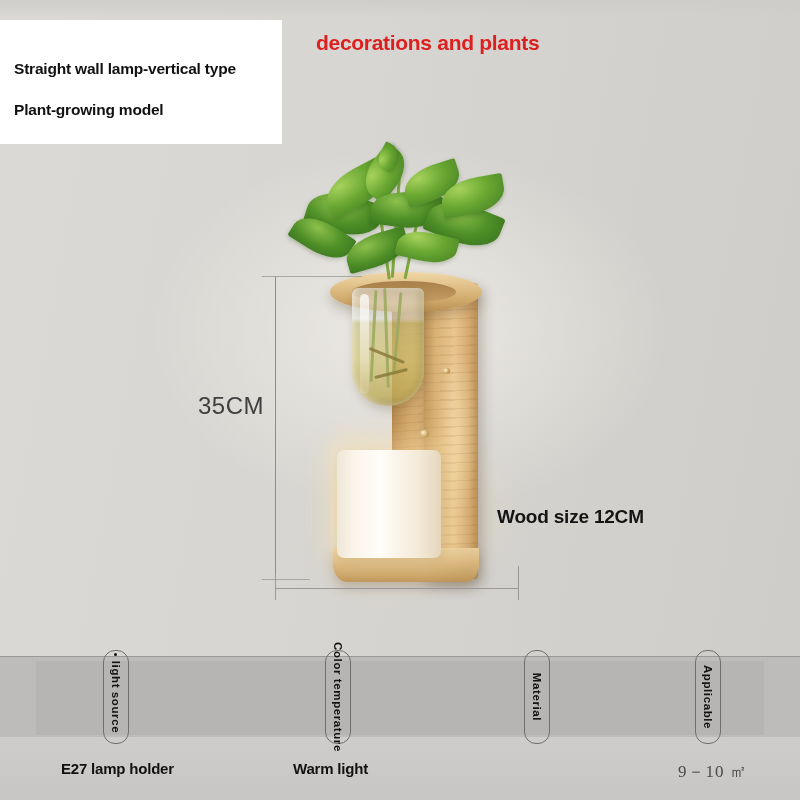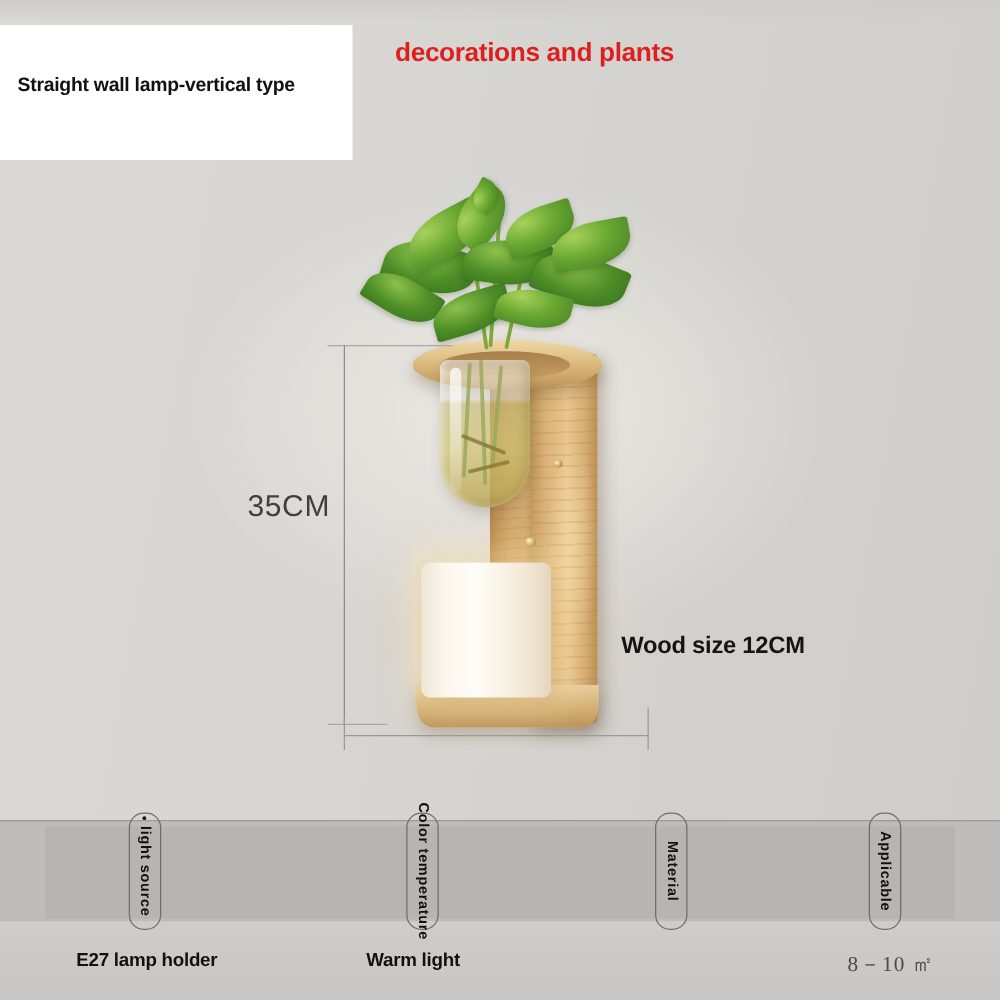--- a/index.html
+++ b/index.html
@@ -22,21 +22,21 @@
     background:radial-gradient(ellipse 190px 140px at 60px 110px, rgba(255,226,176,.38) 0%, rgba(255,226,176,0) 70%);
     pointer-events:none;
   }
   .topstrip{
     position:absolute;left:0;top:0;width:800px;height:18px;
     background:linear-gradient(180deg,#cfcdc9 0%, rgba(207,205,201,0) 100%);
   }
 
   
   .titlecard{
-    position:absolute;left:0;top:20px;width:282px;height:108px;
+    position:absolute;left:0;top:20px;width:282px;height:124px;
     background:#ffffff;
   }
   .titlecard .ln{
     position:absolute;left:14px;font-weight:bold;color:#111;
     font-size:15.5px;letter-spacing:-.2px;white-space:nowrap;
   }
   .titlecard .ln1{top:40px;}
   .titlecard .ln2{top:81px;}
 
   .rednote{
@@ -272,20 +272,21 @@
   <div class="dim-v-label">35CM</div>
 
   <div class="dim-h"></div>
   <div class="dim-h-l"></div>
   <div class="dim-h-r"></div>
 
   <div class="glass-label">Wood size 12CM</div>
 
   <div class="titlecard">
     <div class="ln ln1">Straight wall lamp-vertical type</div>
+    <div class="ln ln2">Plant-growing model</div>
   </div>
 
   <div class="rednote">
     <div>decorations and plants</div>
   </div>
 
   <div class="specbar"></div>
   <div class="specbar-shadow"></div>
   <div class="specfoot"></div>
 
@@ -301,15 +302,15 @@
   <div class="pill p3">
     <span class="vtext">Material</span>
   </div>
 
   <div class="pill p4">
     <span class="vtext">Applicable</span>
   </div>
 
   <div class="footlabel f1">E27 lamp holder</div>
   <div class="footlabel f2">Warm light</div>
-  <div class="footlabel f4">8－10 ㎡</div>
+  <div class="footlabel f4">9－10 ㎡</div>
 
 </div>
 
 </body></html>

